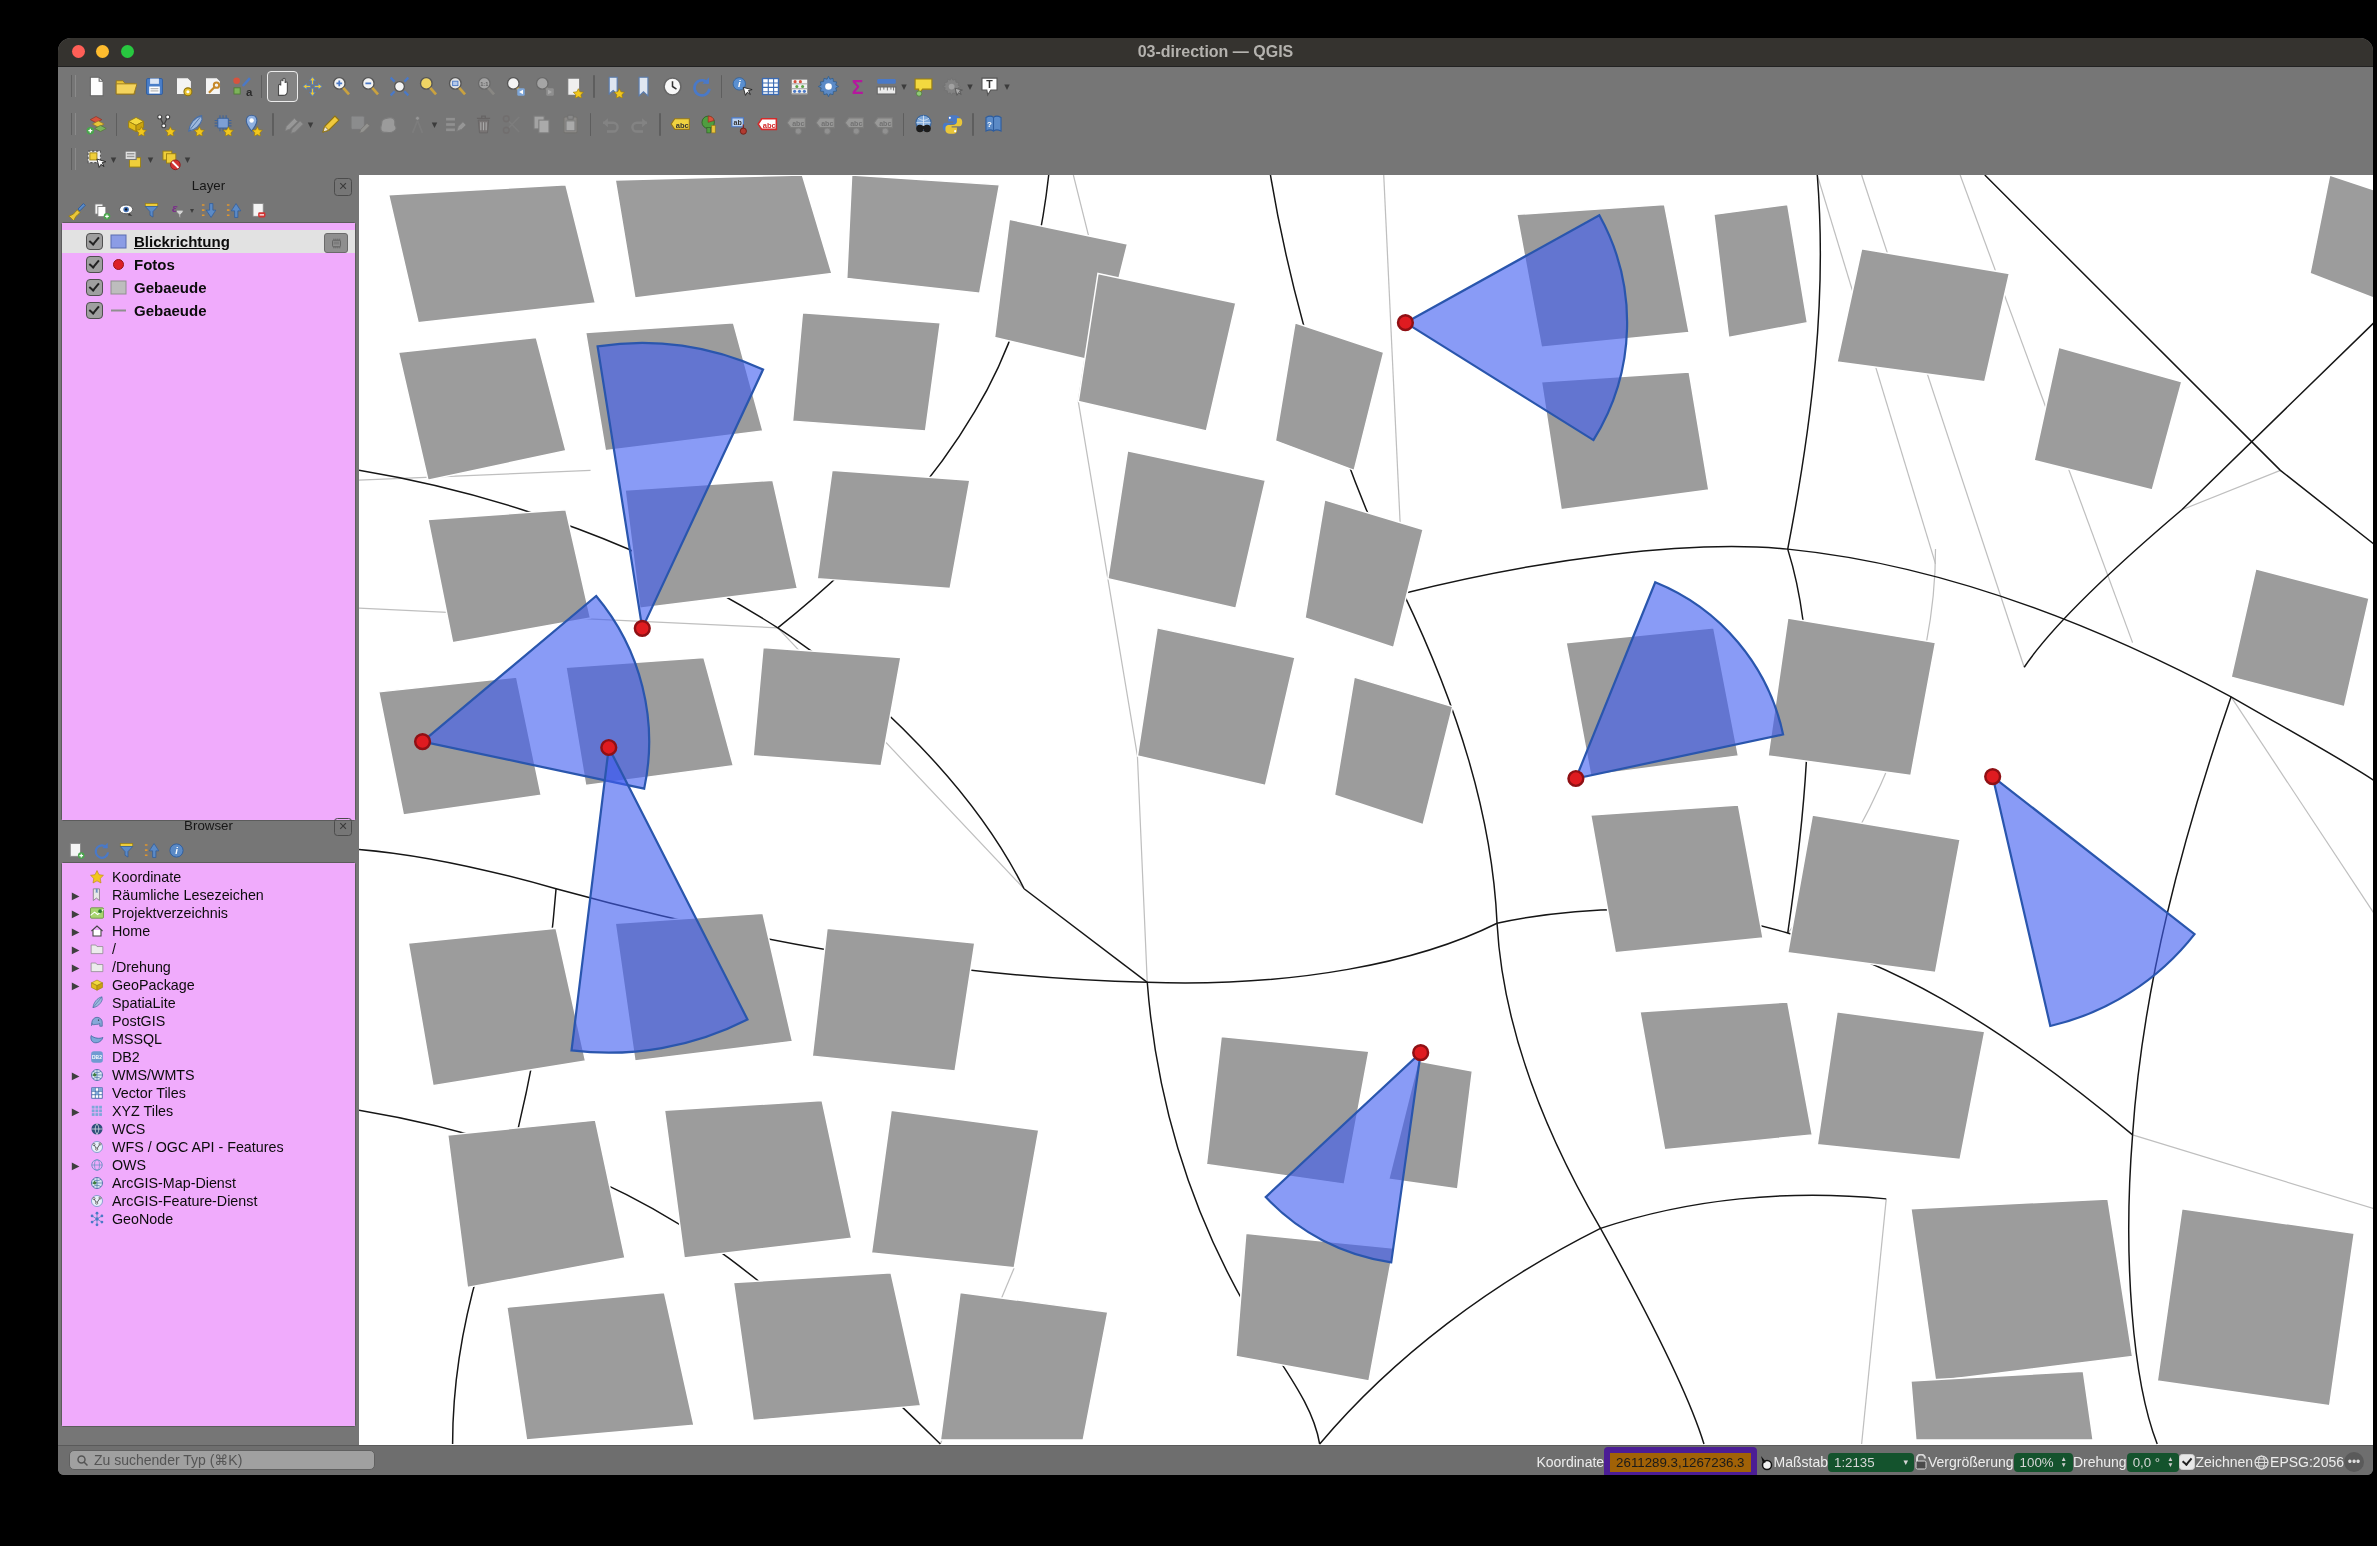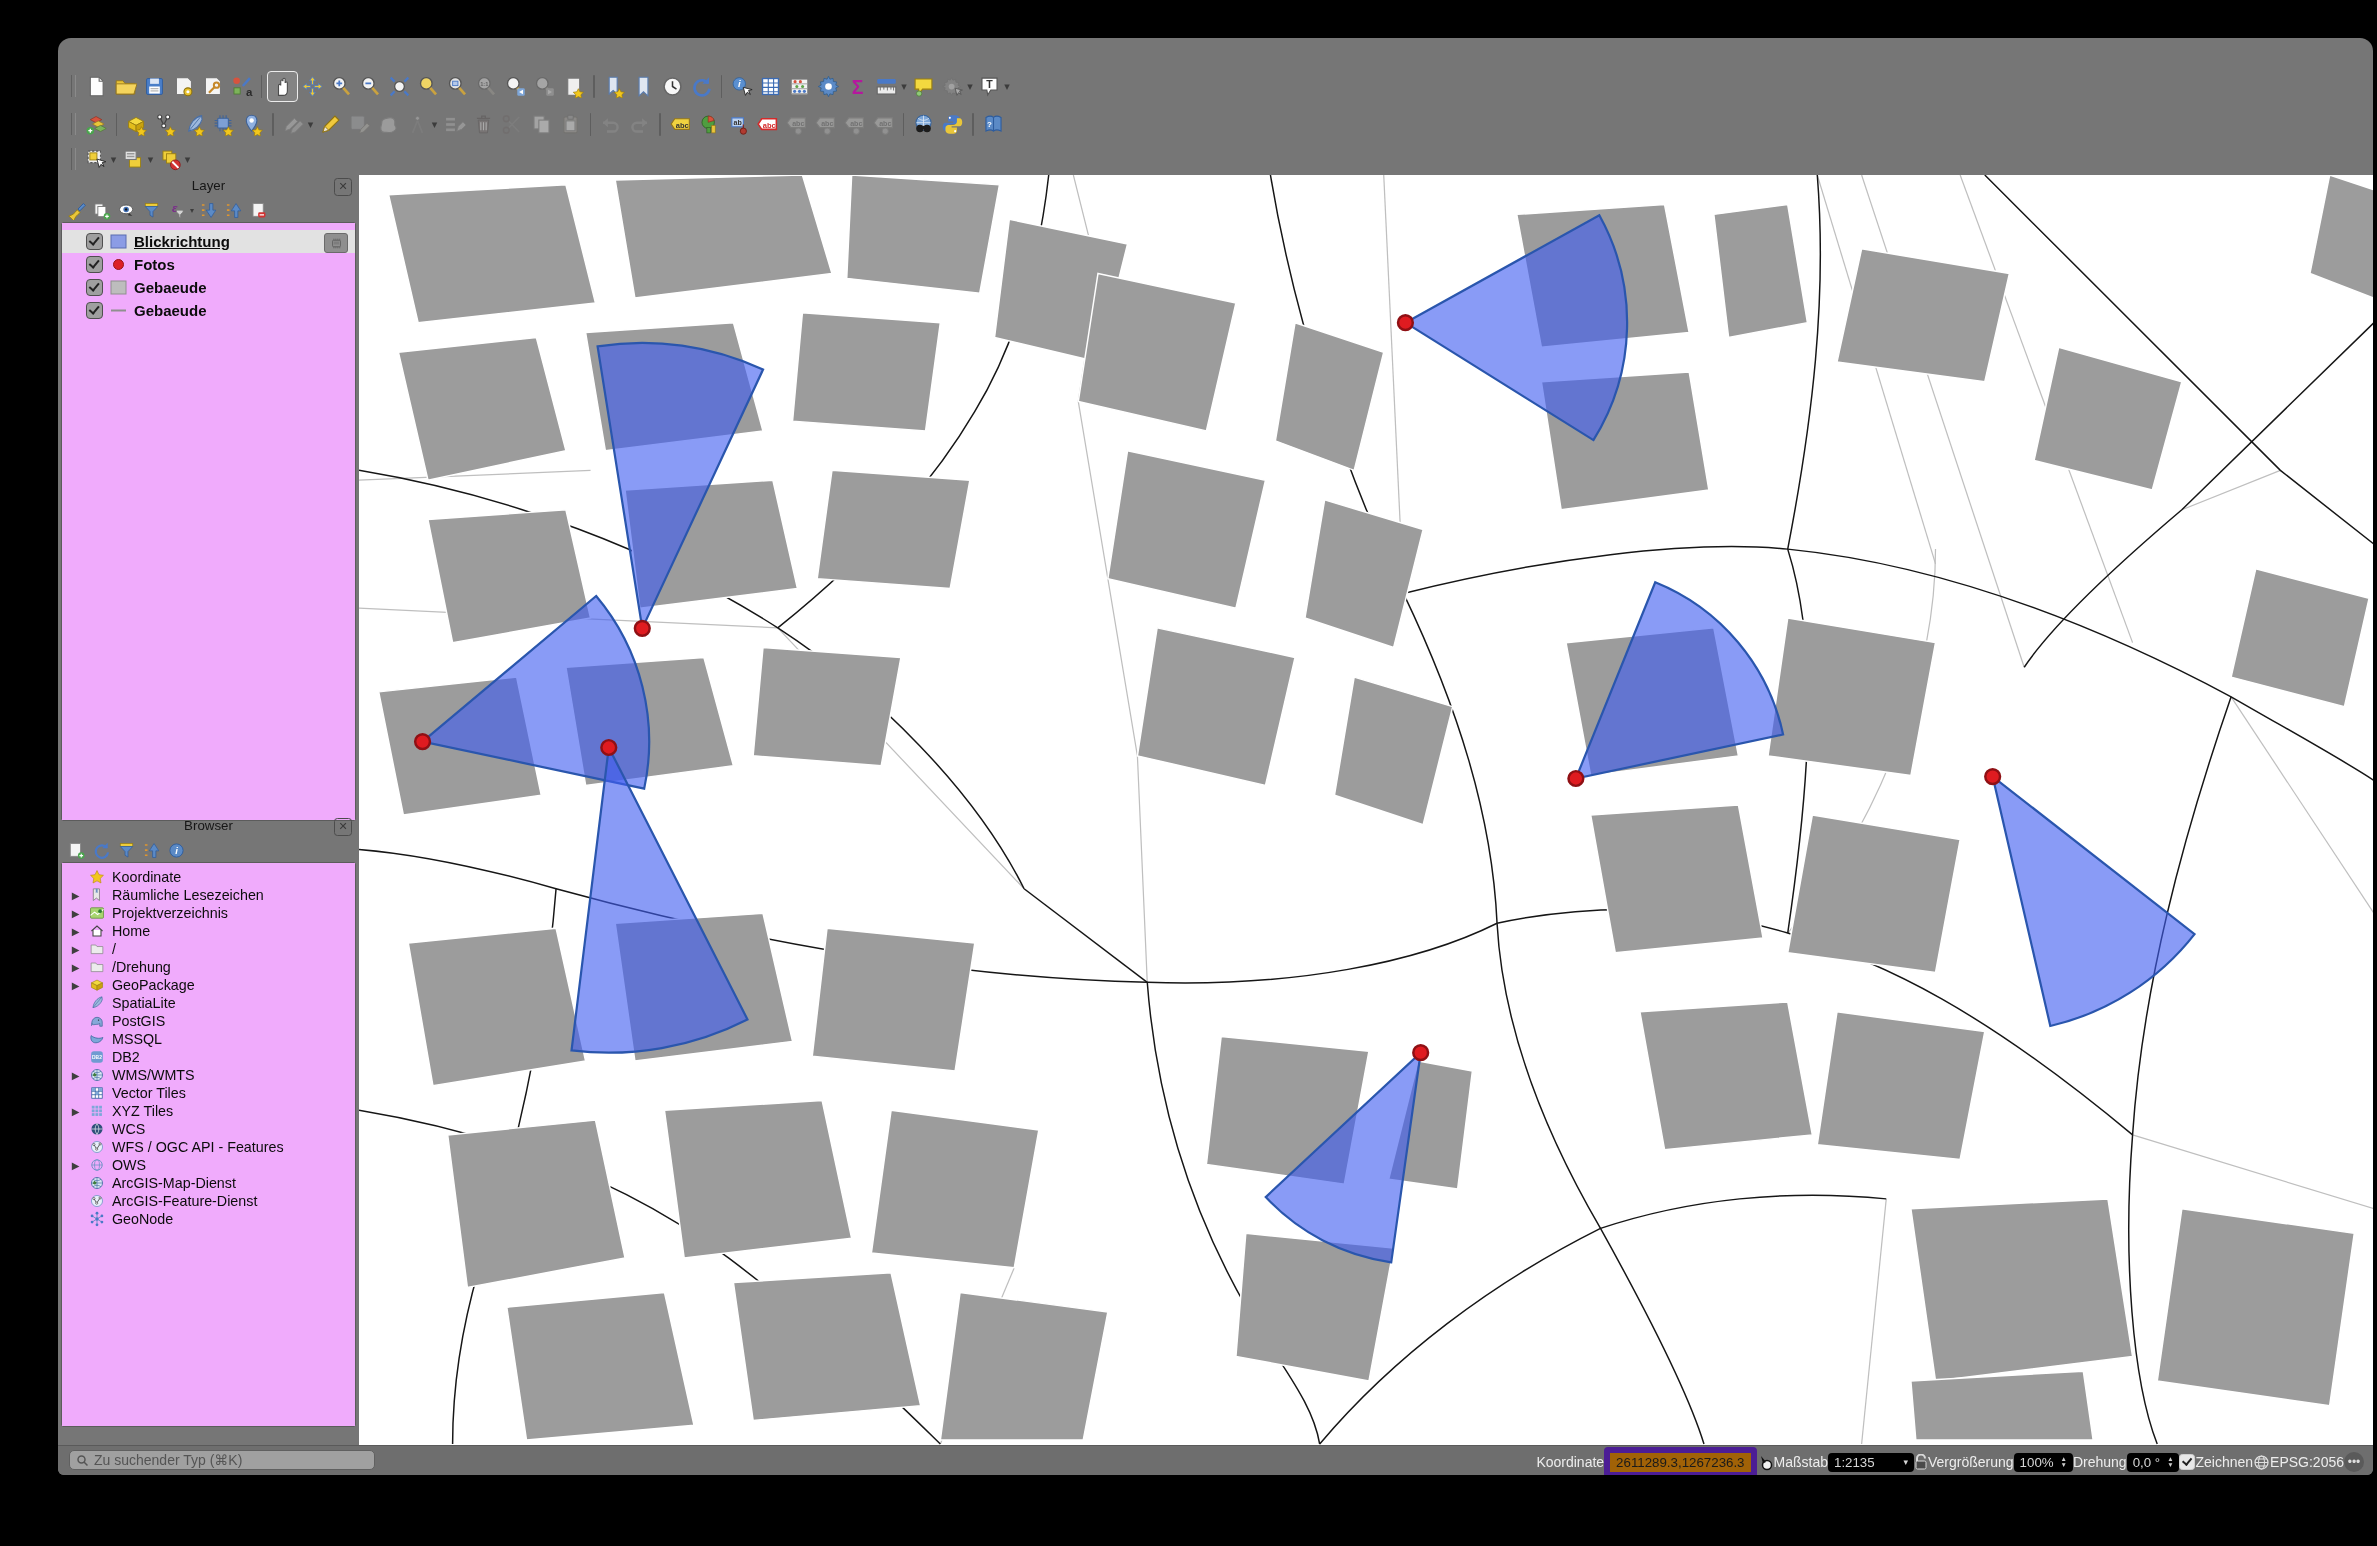--- a/index.html
+++ b/index.html
@@ -49,32 +49,38 @@
   
   #map{position:absolute;left:301px;top:137px;right:0;bottom:29px;background:#fff;}
   
   #statusbar{position:absolute;left:0;bottom:0;width:100%;height:29px;background:#6e6e6e;border-top:1px solid #5a5a5a;
     display:flex;align-items:center;}
   #searchbox{position:absolute;left:11px;top:4.4px;width:306px;height:20px;background:#a0a0a0;border:1px solid #606060;
     border-radius:5px;display:flex;align-items:center;gap:5px;padding-left:6px;box-sizing:border-box;}
   #searchbox .ph{color:#545454;font-size:14px;}
   .stright{position:absolute;right:9px;top:0;height:32px;display:flex;align-items:center;gap:0;}
   .stlabel{color:#ededed;font-size:14px;}
-  .stfield{background:#000000;border-radius:4px;height:19px;display:flex;align-items:center;color:#d6d6d6;
+  .stfield{background:#14532d;border-radius:4px;height:19px;display:flex;align-items:center;color:#d6d6d6;
     font-size:13.3px;padding:0 6px;gap:5px;}
   .stfield.light{background:#a16207;color:#1a1a1a;border:6px solid #4c1d95;}
   .spin{display:flex;flex-direction:column;font-size:6.4px;color:#cfcfcf;line-height:6px;margin-left:2px;}
   .scb{width:14px;height:14px;border:1px solid #cfcfcf;border-radius:3.4px;background:#e8e8e8;position:relative;}
   .scb:after{content:"";position:absolute;left:3.4px;top:0.5px;width:4px;height:7.4px;border:solid #222;border-width:0 2px 2px 0;transform:rotate(40deg);}
   .bubble{width:20px;height:20px;border-radius:50%;background:#5a5a5a;color:#ddd;font-size:12px;line-height:20px;text-align:center;}
 </style>
 </head>
 <body>
 
 <div id="window">
+  <div id="titlebar">
+    <div class="tl" style="left:14px;background:#ff5f57;"></div>
+    <div class="tl" style="left:38px;background:#febc2e;"></div>
+    <div class="tl" style="left:63px;background:#28c840;"></div>
+    <div id="title">03-direction — QGIS</div>
+  </div>
 
   <div id="row1" class="tbrow">
       <div class="thandle"></div>
       <div class="tbtn">
         <svg viewBox="0 0 52 52" width="23" height="23">
           <path d="M12 5h20l9 9v33H12z" fill="#fdfdfd" stroke="#666" stroke-width="2.5"></path>
           <path d="M32 5v9h9" fill="none" stroke="#666" stroke-width="2.5"></path>
         </svg>
       </div>
       <div class="tbtn">

